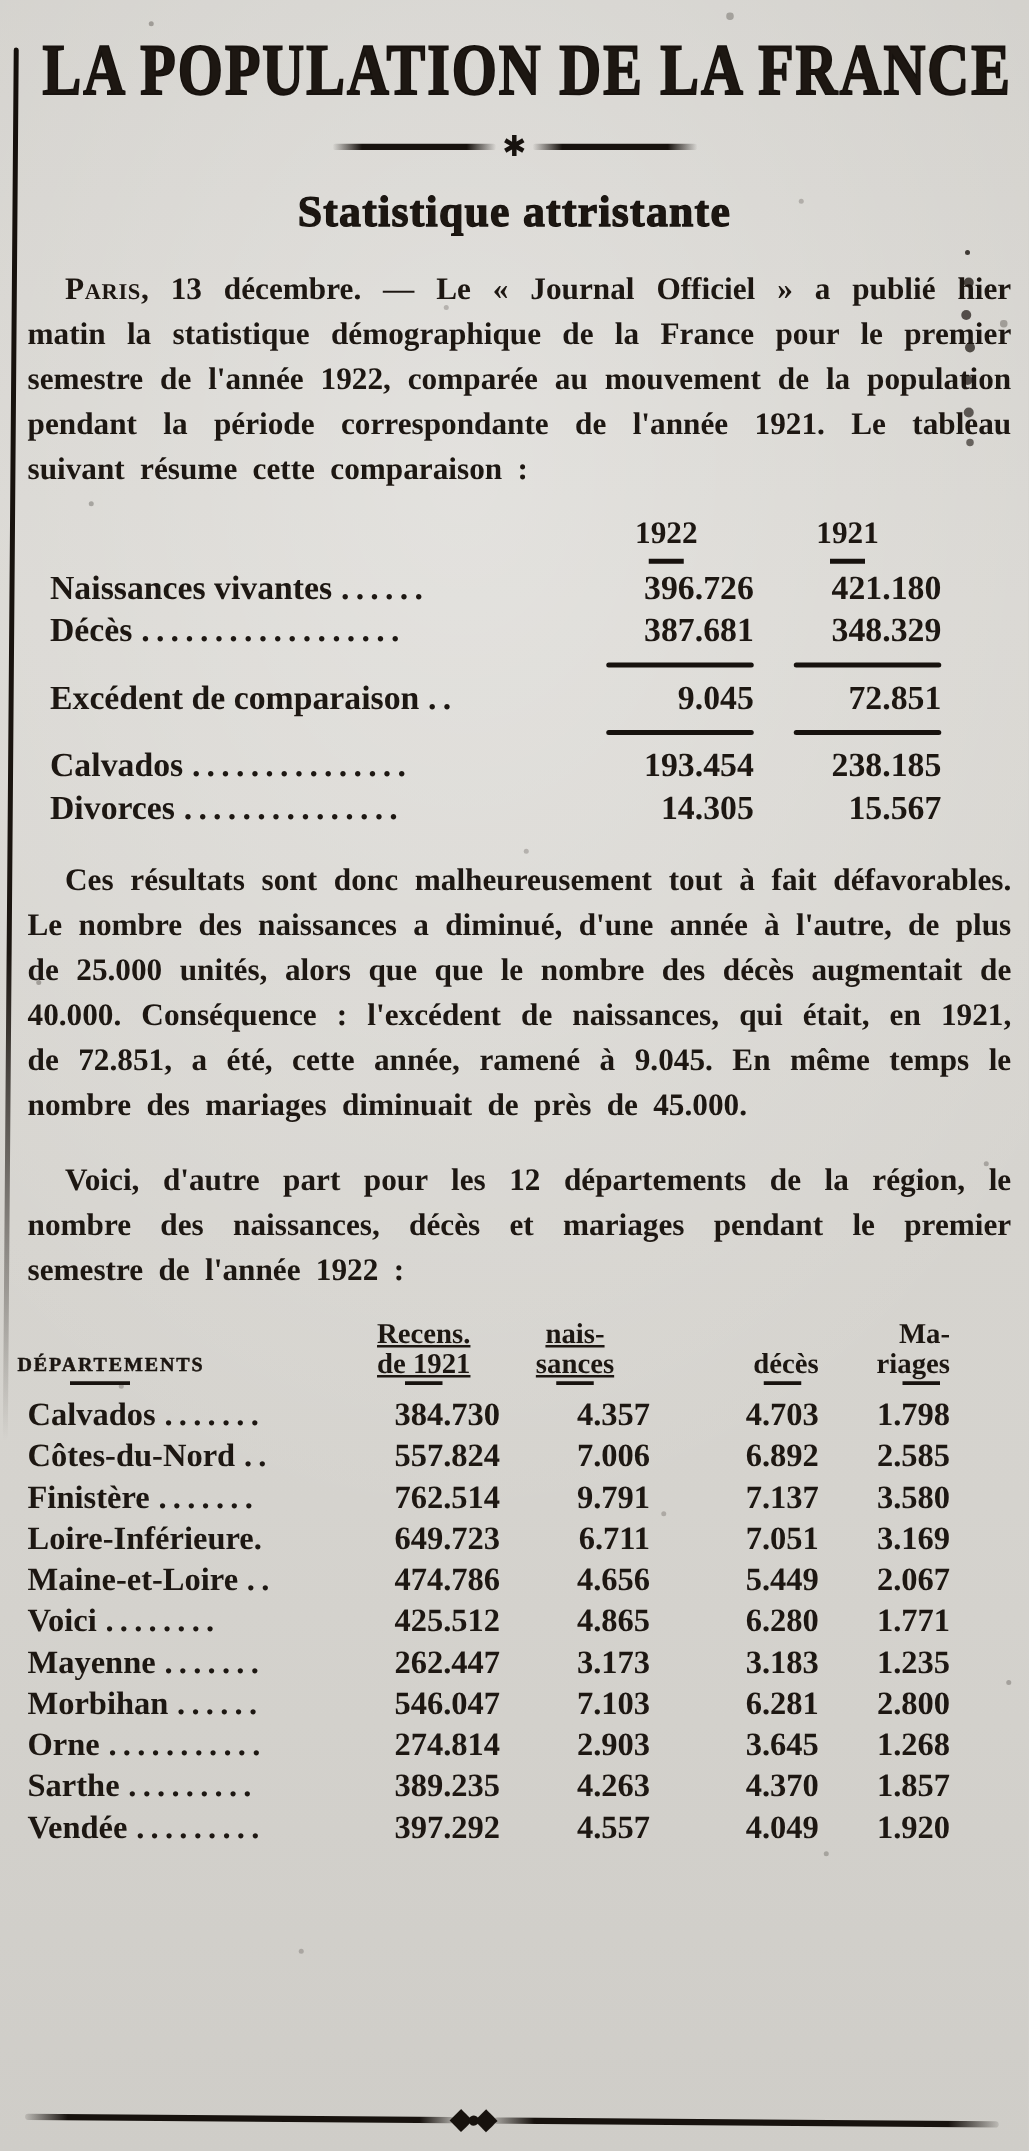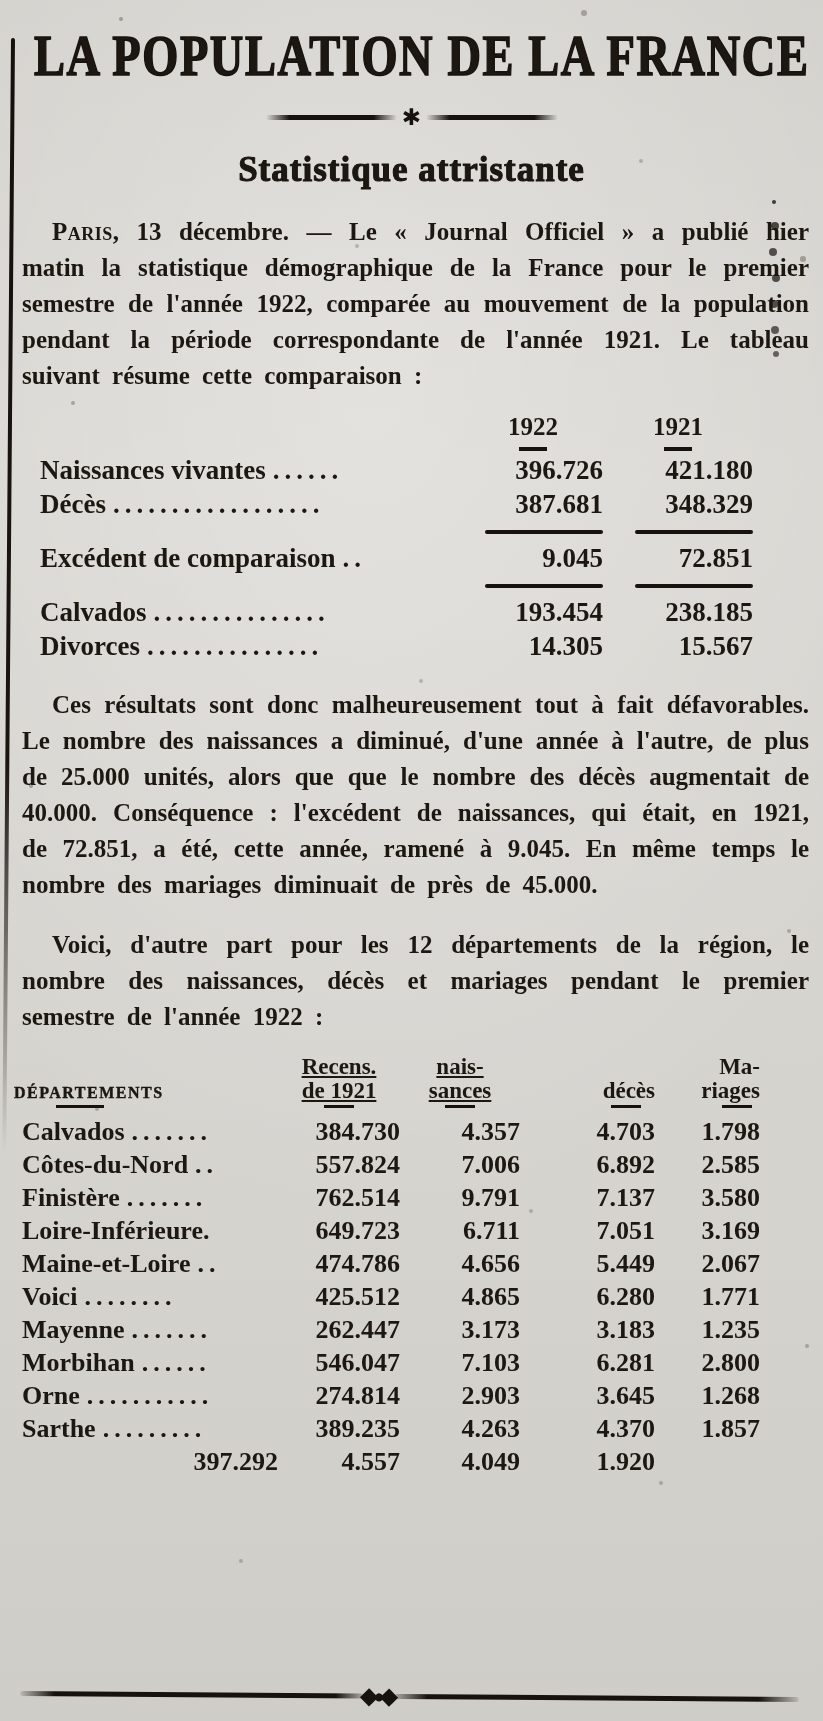--- a/index.html
+++ b/index.html
@@ -296,20 +296,21 @@
 
         <div class="grid5 drow">
           <span class="dname"><span>Sarthe</span><span class="leader">.........</span></span>
           <span class="dval">389.235</span>
           <span class="dval">4.263</span>
           <span class="dval">4.370</span>
           <span class="dval">1.857</span>
         </div>
 
         <div class="grid5 drow">
+          <span class="dname"><span>Vendée</span><span class="leader">.........</span></span>
           <span class="dval">397.292</span>
           <span class="dval">4.557</span>
           <span class="dval">4.049</span>
           <span class="dval">1.920</span>
         </div>
       </div>
   </div>
 
   <div class="footer-rule">
     <span class="fline fl"></span>

